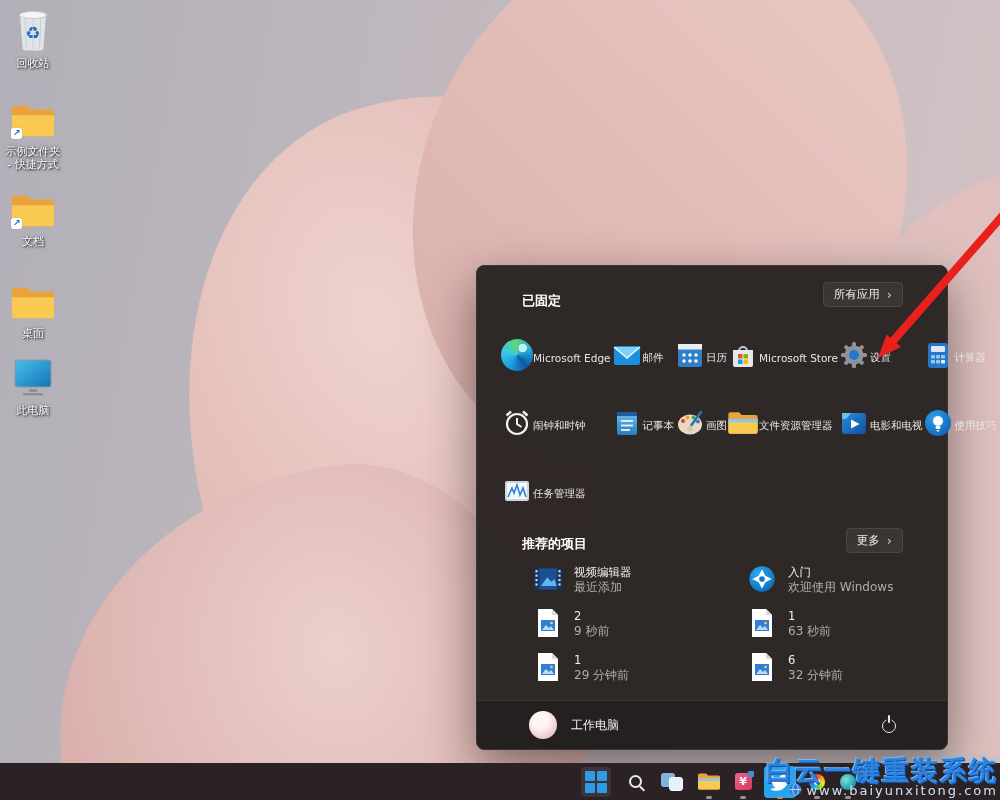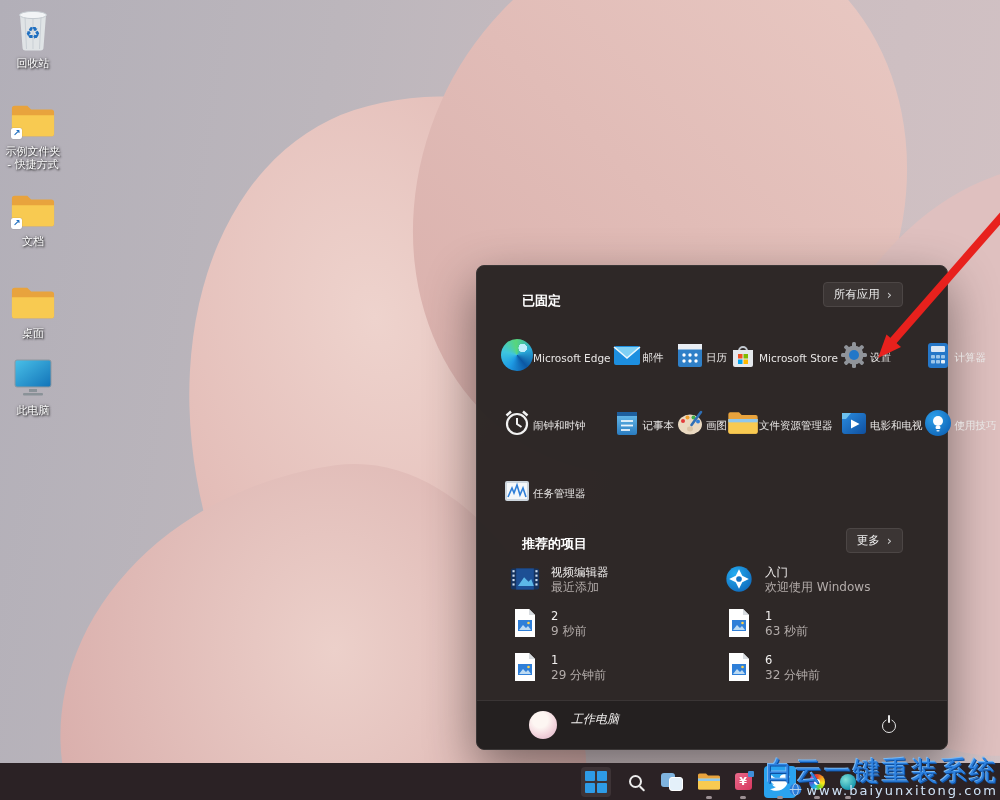--- a/index.html
+++ b/index.html
@@ -44,32 +44,32 @@
   .allapps-btn { top:16px;text-align:right; }
   .more-btn { top:262px; }
   .pin-grid { position:absolute; left:24px; top:54px; width:424px;
     display:grid; grid-template-columns:repeat(6,1fr); grid-auto-rows:66px; row-gap:2px; }
   .pin-cell { display:flex; align-items:center; padding-top:4px;
     border-radius:4px; cursor:pointer; }
   .pin-cell .plabel { margin-top:5px; font-size:10.5px; color:#e8e6e5; white-space:nowrap; }
   .app-ic { width:32px; height:32px; display:flex; align-items:center; justify-content:center; }
 
   .rec-header { top:269px; }
-  .rec-grid { position:absolute; left:33px; top:295px; width:412px;
+  .rec-grid { position:absolute; left:56px; top:295px; width:412px;
     display:grid; grid-template-columns:214px 1fr; grid-auto-rows:36px; row-gap:8px; }
   .rec-item { display:flex; align-items:center; cursor:pointer; border-radius:4px; }
   .rec-ic { width:30px; height:32px; display:flex; align-items:center; justify-content:center; flex:0 0 30px; }
   .rec-txt { margin-left:11px; display:flex; flex-direction:column; }
   .rec-title { font-size:11.5px; color:#f2f0ef; line-height:15px; }
   .rec-sub { font-size:12px; color:#b3acaa; line-height:14px; }
 
   .sm-bottom { position:absolute; left:0; bottom:0; width:100%; height:49px;
     background:#242020; border-top:1px solid #3a3535; border-radius:0 0 8px 8px;
     display:flex; align-items:center; }
-  .user-chip { display:flex; align-items:flex-start; margin-left:52px; cursor:pointer;font-style:italic; }
+  .user-chip { display:flex; align-items:center; margin-left:52px; cursor:pointer; }
   .avatar { width:28px; height:28px; border-radius:50%;
     background:radial-gradient(circle at 40% 32%, #fdf6f2 0 30%, #f3d5dd 60%, #d9aec4 100%); }
   .user-name { margin-left:14px; font-size:12px; color:#f0eeed; }
   .power-btn { position:absolute; right:42px; width:32px; height:32px; top:9px;
     display:flex; align-items:center; justify-content:center; cursor:pointer; border-radius:4px; }
   .power-glyph { position:relative; width:14px; height:14px; border:1.7px solid #e6e6e6; border-radius:50%; }
   .power-glyph::before { content:""; position:absolute; top:-6px; left:50%; transform:translateX(-50%);
     width:5px; height:7px; background:#242020; }
   .power-glyph::after { content:""; position:absolute; top:-5px; left:50%; transform:translateX(-50%);
     width:2px; height:8px; background:#e6e6e6; border-radius:1px; }
@@ -106,21 +106,21 @@
     background:#3f8fd8; border-radius:1px; }
   .wheel { position:relative; width:16px; height:16px; border-radius:50%;
     background:conic-gradient(#e8402a,#f5a623,#f8e71c,#7ed321,#1ab7ea,#4a65d8,#c644b8,#e8402a); }
   .wheel::after { content:""; position:absolute; top:50%; left:50%; transform:translate(-50%,-50%);
     width:6px; height:6px; border-radius:50%; background:#fff; }
   .globe-app { width:16px; height:16px; border-radius:50%;
     background:radial-gradient(circle at 35% 35%, #7fe0d8, #1a9ab0 70%, #0f6a88); }
 
   
   .watermark { position:absolute; right:2px; bottom:2px; text-align:right; pointer-events:none; z-index:40; }
-  .wm-title { font-size:27px; font-weight:normal; color:#2e82e0; letter-spacing:2px; line-height:28px;
+  .wm-title { font-size:27px; font-weight:bold; color:#2e82e0; letter-spacing:2px; line-height:28px;
     text-shadow:1px 1px 0 #0d4fa0, -1px -1px 0 #79b8f2; }
   .wm-url { display:flex; align-items:flex-start; justify-content:flex-end; gap:4px; margin-top:-2px; }
   .wm-url span { font-size:13px; color:#cfe3f7; letter-spacing:2px; }
   .wm-globe { display:inline-block; }
 
   
   .arrow-layer { position:absolute; left:0; top:0; width:1000px; height:800px;
     pointer-events:none; z-index:50; }
 </style>
 </head>

